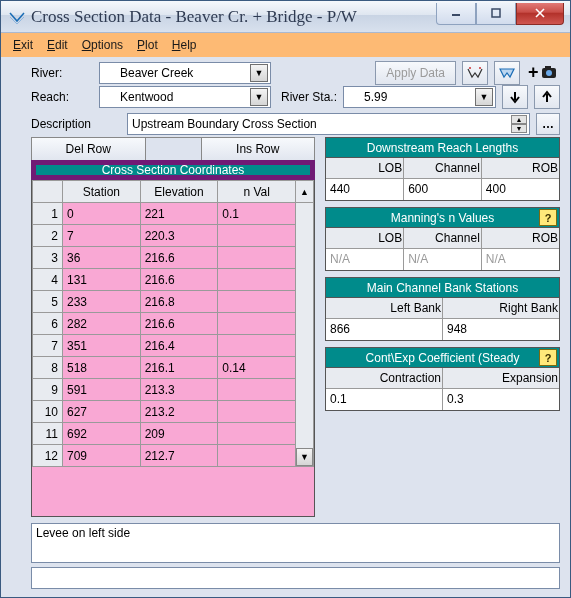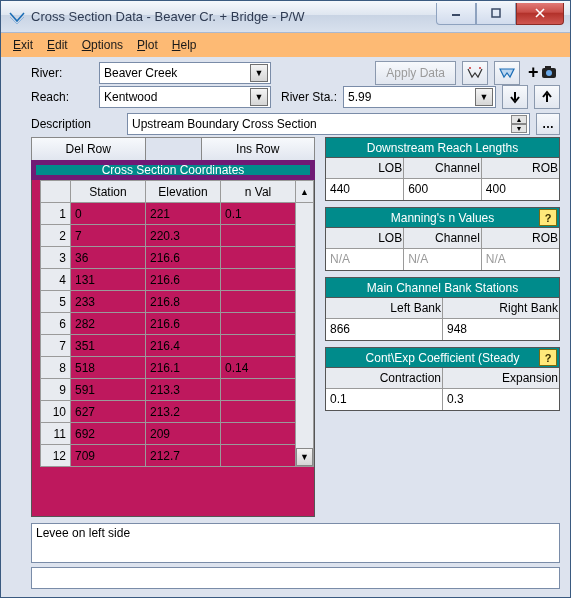--- a/index.html
+++ b/index.html
@@ -19,21 +19,21 @@
   }
   .titlebar {
     height: 32px;
     background: linear-gradient(to bottom, #f5f8fc 0%, #dfe6f0 45%, #c9d4e4 46%, #d8e1ee 100%);
     display: flex; align-items: center;
     padding-left: 8px;
     border-bottom: 1px solid #aab8cf;
   }
   .titlebar .appicon { width:16px; height:16px; margin-right:6px; }
   .titlebar .appicon svg { display:block; }
-  .titlebar .title { color:#2f3b52; font-size:13px; flex:1; }
+  .titlebar .title { color:#2f3b52; font-size:17px; flex:1;font-family:Liberation Serif, serif; }
   .winbtns { display:flex; height:22px; margin-right:6px; margin-top:-6px;}
   .winbtn {
     width:40px; height:22px;
     border:1px solid #8ea2bf; border-top:none;
     background: linear-gradient(to bottom,#eef3fa,#d2dced);
     display:flex; align-items:center; justify-content:center;
     font-family: "Segoe UI Symbol", sans-serif;
     color:#3a4a66; font-size:11px;
   }
   .winbtn.min { border-radius:0 0 0 4px;}
@@ -47,21 +47,21 @@
     height:24px; display:flex; align-items:center; gap:14px;
     padding:0 12px; background:#fdba74;
   }
   .menubar span { color:#1a1a1a; }
   .menubar span u { text-decoration: underline; }
   .content { flex:1; padding:4px 10px 8px 10px; display:flex; flex-direction:column; gap:0;margin-left:20px;}
   .row { display:flex; align-items:center; gap:6px; }
   .lbl { width:62px; color:#000; }
   .combo {
     flex:1; height:22px; background:#fff; border:1px solid #7a8ca8;
-    display:flex; align-items:center; padding:0 2px 0 4px; position:relative;
+    display:flex; align-items:center; padding:0 2px 0 20px; position:relative;
   }
   .combo .val { flex:1; }
   .combo .drop {
     width:18px; height:18px; border:1px solid #707070;
     background:linear-gradient(to bottom,#f4f4f4,#d6d6d6);
     display:flex; align-items:center; justify-content:center; font-size:9px;
   }
   .btn {
     height:24px; padding:0 10px; border:1px solid #8b99ae;
     background:linear-gradient(to bottom,#f7f9fc,#e1e6ef);
@@ -95,21 +95,21 @@
   .tblbtns { display:flex; border:1px solid #888; border-bottom:none;}
   .tblbtns .tbtn { flex:1; border:none; border-right:1px solid #888; padding:0 6px;}
   .tblbtns .tbtn:last-child { border-right:none;}
   .tblbtns .spacer { width:56px; border-right:1px solid #888;}
 
   .tealhdr {
     background:#008b8b; color:#fff; text-align:center; height:20px;
     display:flex; align-items:center; justify-content:center;
     border:5px solid #701a75;
   }
-  .grid { border:1px solid #555; border-top:none; background:#be185d;padding-left:8px; }
+  .grid { border:1px solid #555; border-top:none; background:#f9a8d4; }
   .grid table { border-collapse:collapse; width:100%; table-layout:fixed;}
   .grid th, .grid td {
     border:1px solid #9a9a9a; height:22px; padding:0 4px; text-align:left;
     font-weight:normal; overflow:hidden; white-space:nowrap;
   }
   .grid th { background:#e8ebf0; text-align:center; }
   .grid .rownum { background:#e8ebf0; text-align:right; width:30px; padding-right:4px;}
   .leftgrid-wrap { position:relative; flex:1; display:flex; flex-direction:column; }
   .leftgrid { flex:1; overflow:hidden; }
 

